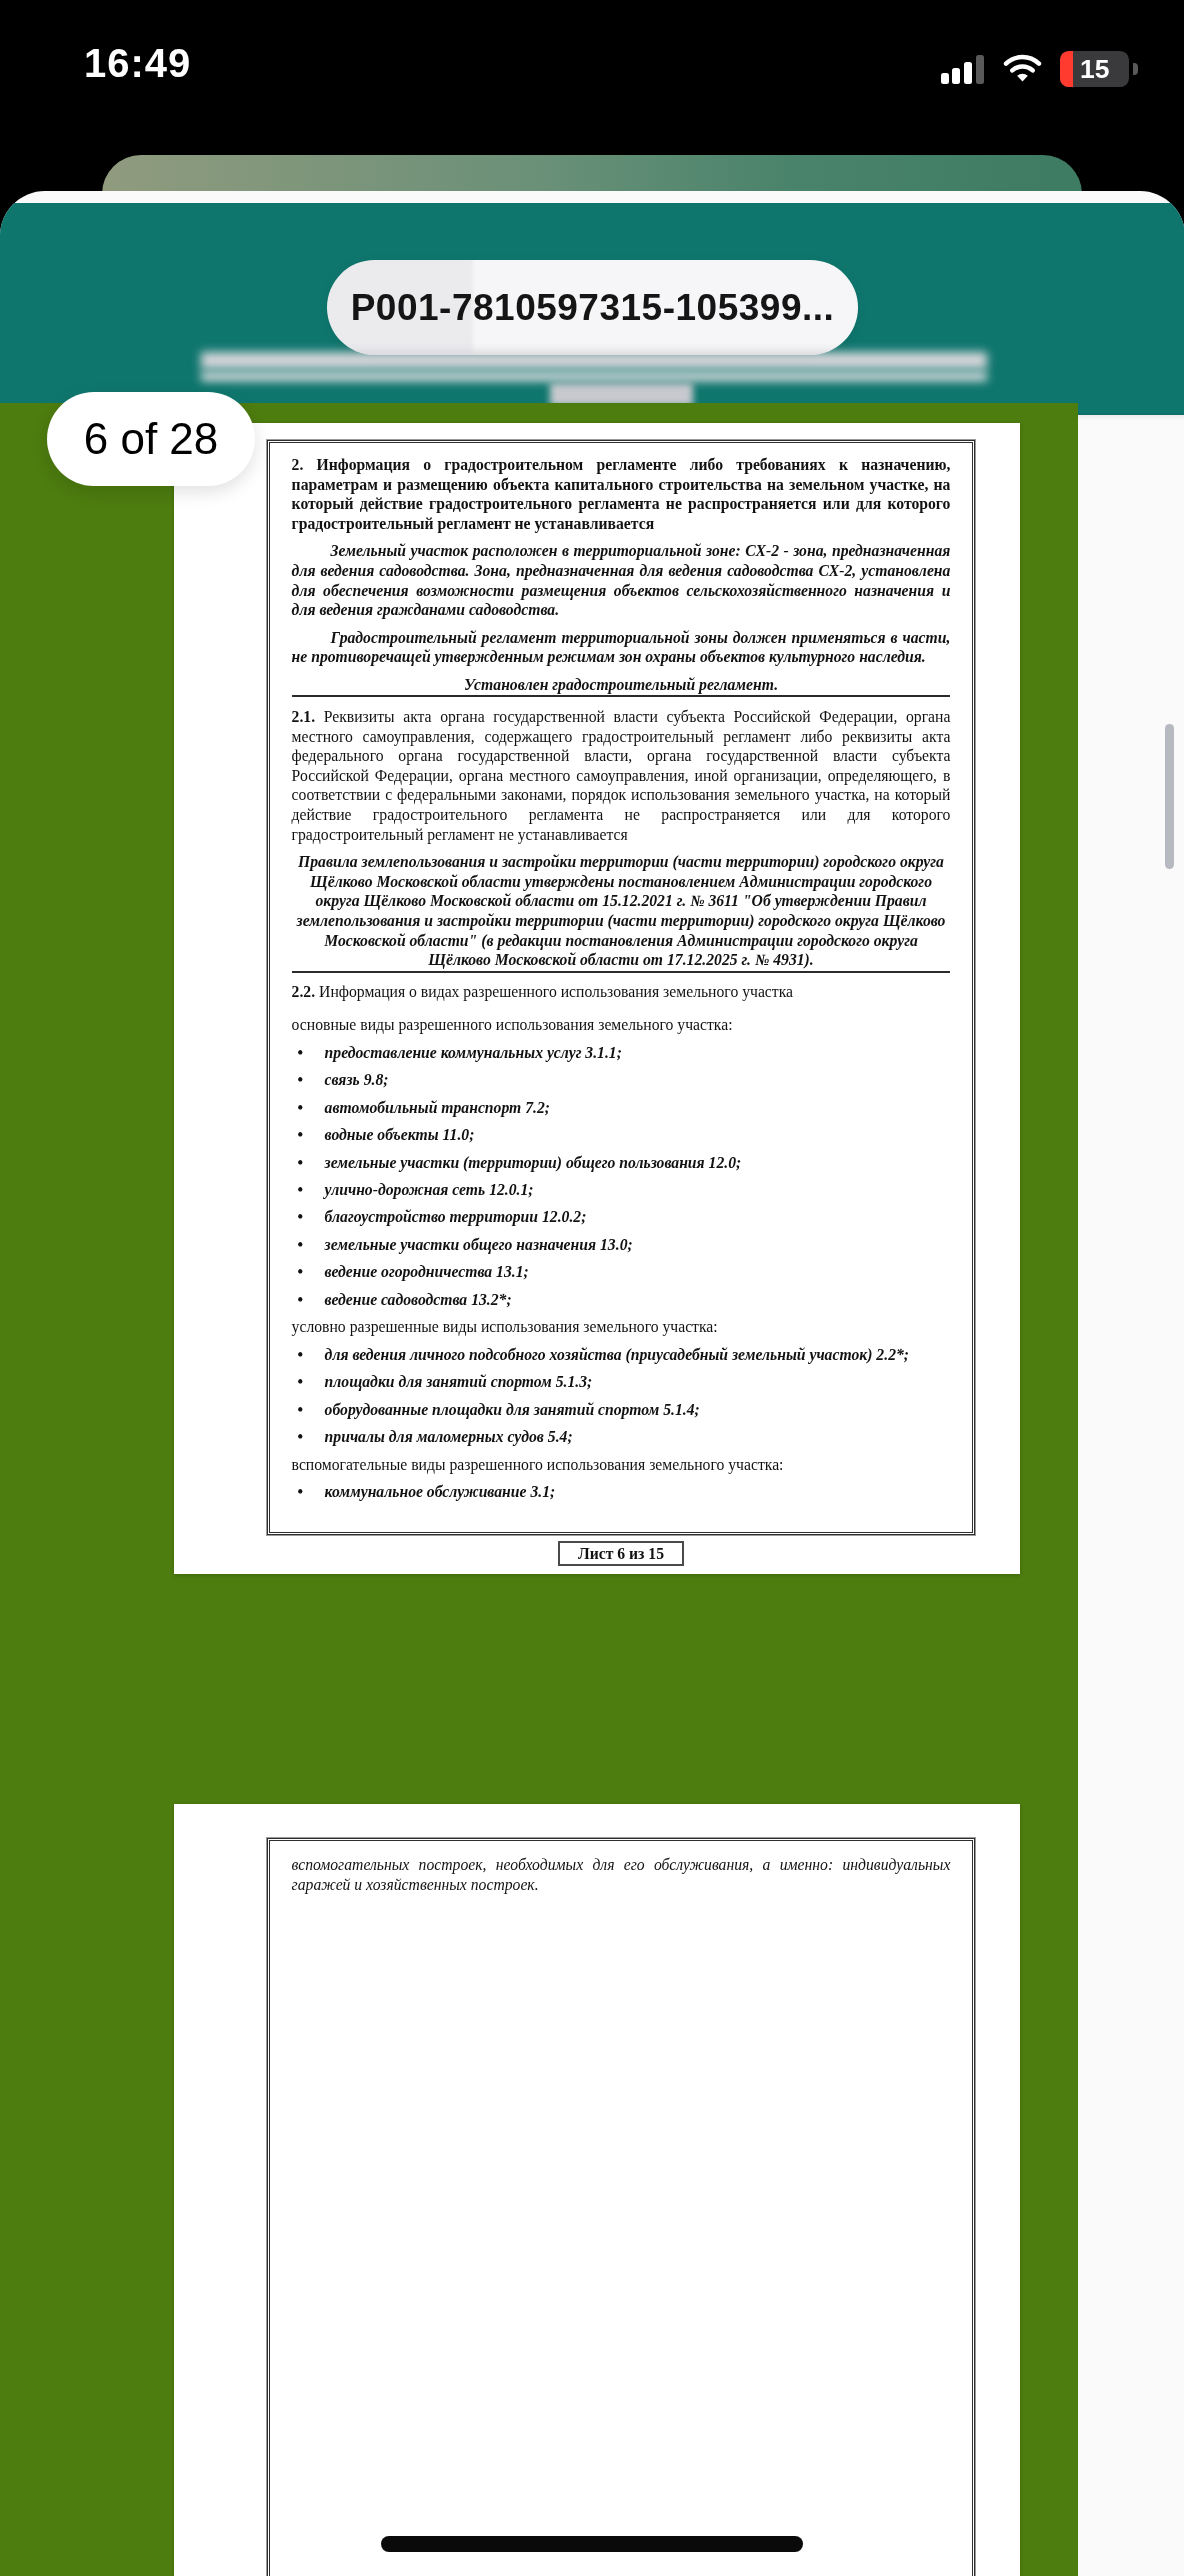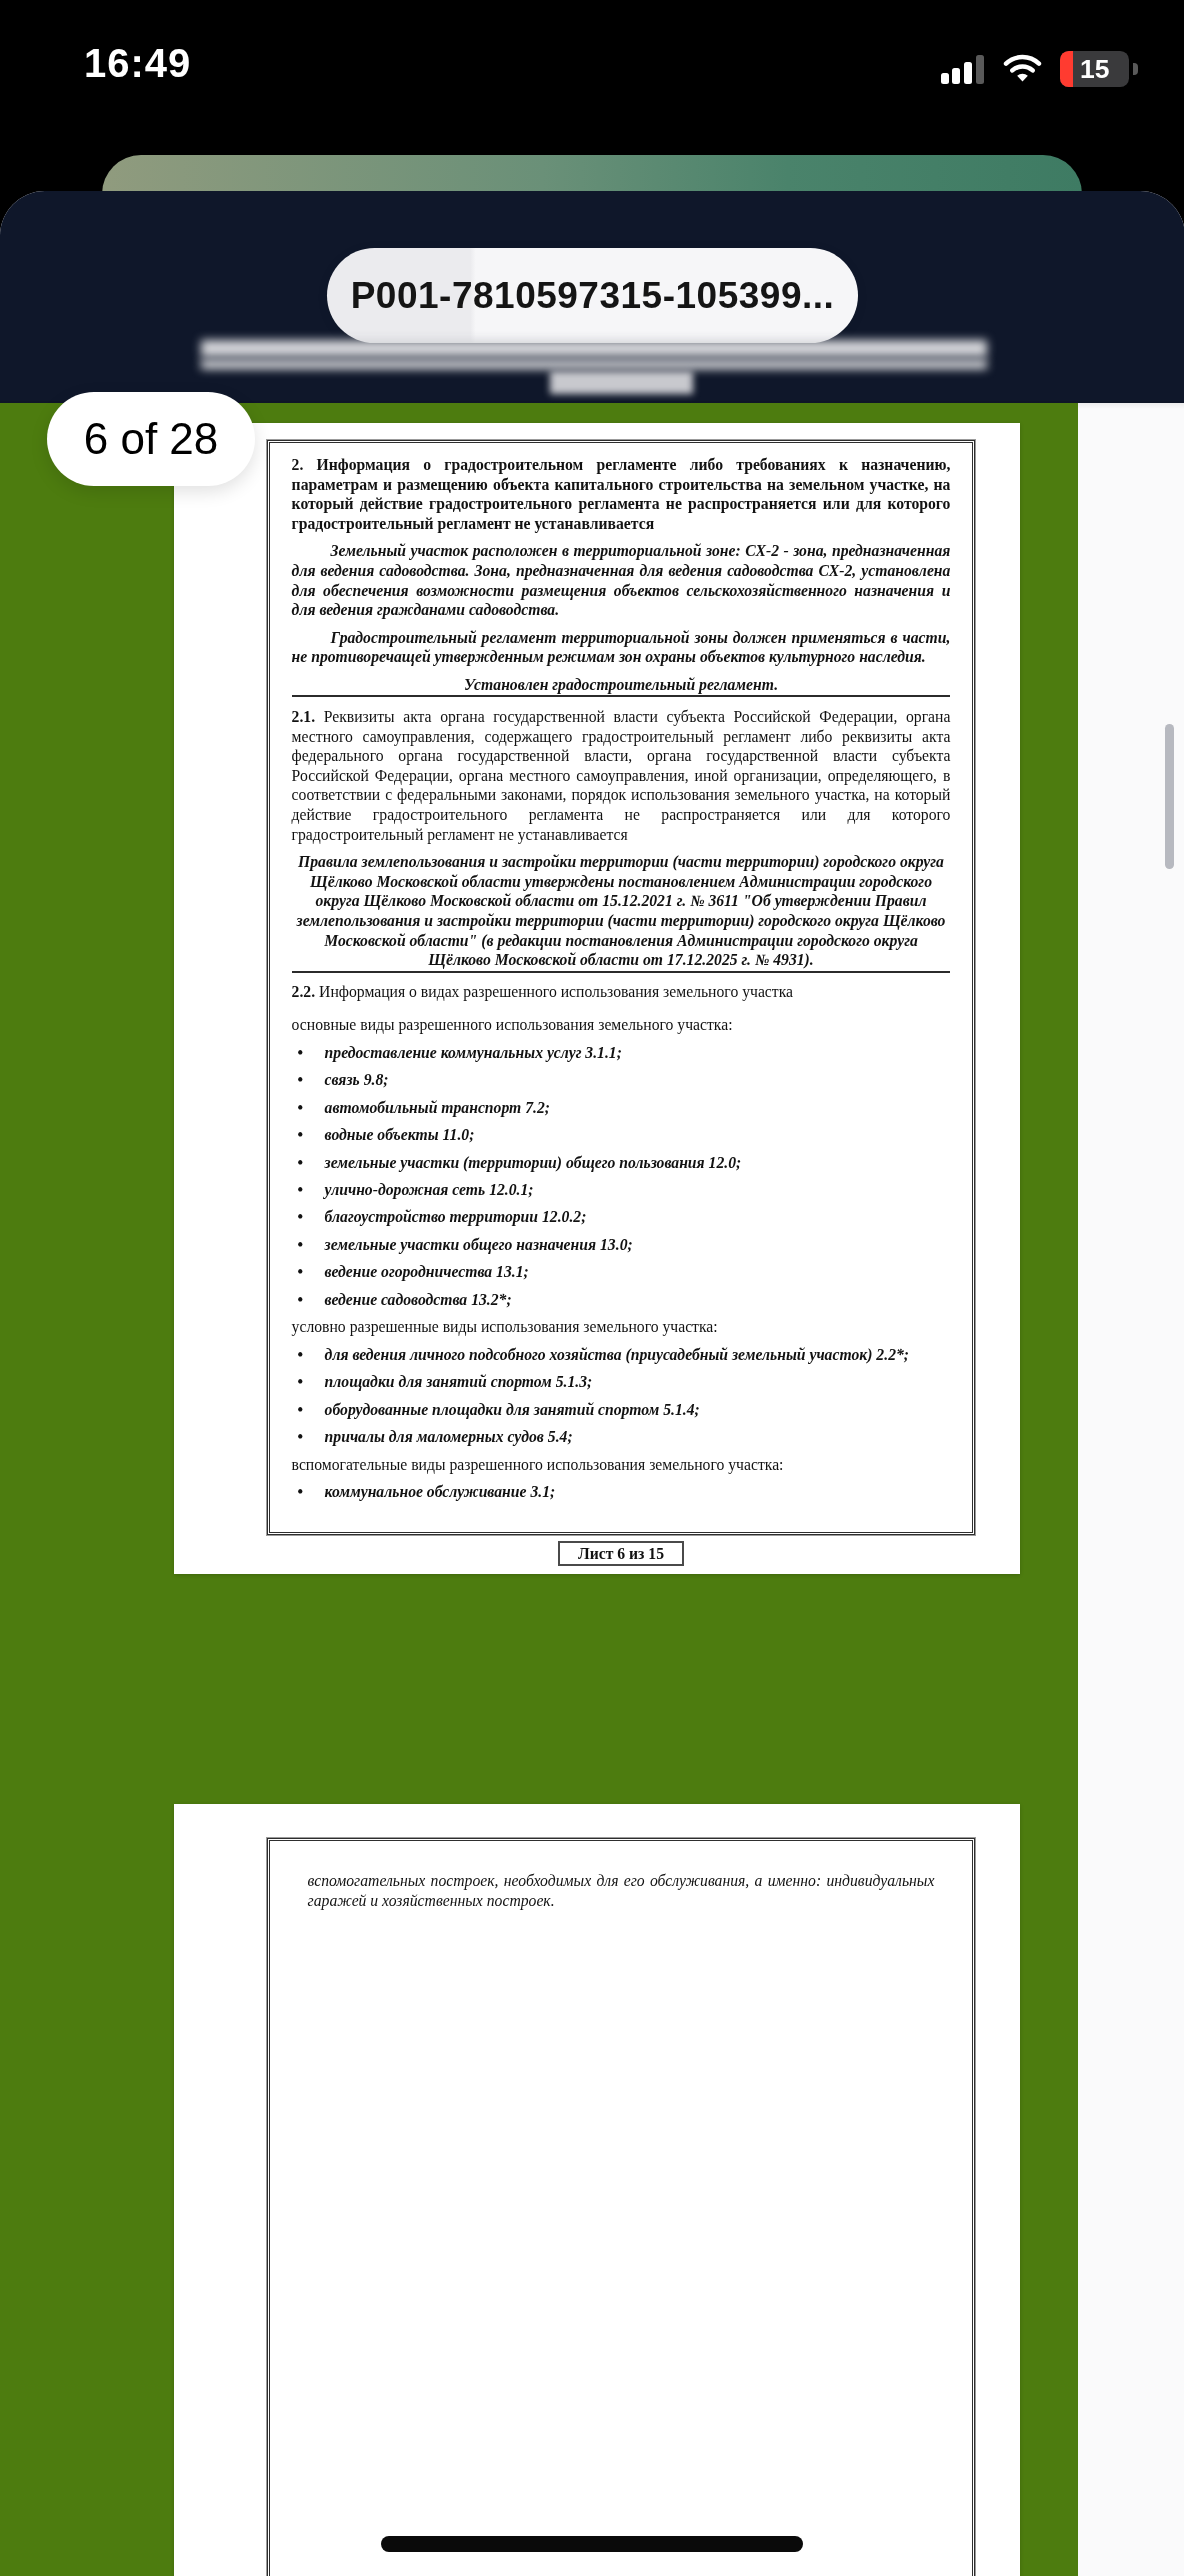--- a/index.html
+++ b/index.html
@@ -20,21 +20,21 @@
   .battery .fill{position:absolute;left:0;top:0;bottom:0;width:12.8px;background:#ff3b30;}
   .battery .pct{position:absolute;left:0;right:0;top:2.9px;text-align:center;font-size:26.5px;font-weight:700;color:#fff;}
   .battery-nub{width:4.9px;height:12.8px;border-radius:0 3.9px 3.9px 0;background:rgba(255,255,255,.35);margin-left:-13.8px;}
   
   .green-card{position:absolute;left:102px;top:155px;width:980px;height:88px;
     border-radius:39px 39px 0 0;
     background:linear-gradient(90deg,#909b7e 0%,#6a9078 45%,#4a836b 70%,#3e7b63 100%);}
   
   .sheet{position:absolute;left:0;top:191px;width:1185px;height:2385px;background:#fafafb;
     border-radius:45px 45px 0 0;overflow:hidden;}
-  .toolbar{position:absolute;left:0;top:0;width:1185px;height:212px;background:#0f172a;}
+  .toolbar{position:absolute;left:0;top:12px;width:1185px;height:212px;background:#0f766e;}
   .title-pill{position:absolute;left:327px;top:57px;width:531px;height:95px;border-radius:48px;
     background:linear-gradient(90deg,#ebebee 0%,#ebebee 27%,#f6f6f8 28%,#f6f6f8 100%);
     box-shadow:0 2px 11.8px rgba(0,0,0,.07);}
   .title-pill span{display:block;text-align:center;font-size:37px;line-height:95px;font-weight:600;color:#151515;letter-spacing:0.5px;}
   .blur-band1{position:absolute;left:201px;top:149px;width:786px;height:16.7px;background:#d4d5d9;filter:blur(4.9px);}
   .blur-band2{position:absolute;left:201px;top:169px;width:786px;height:8.8px;background:#dfe0e3;filter:blur(4.9px);}
   .blur-box{position:absolute;left:550px;top:180px;width:143px;height:22.6px;background:#c8c9ce;filter:blur(3.9px);}
   .toolbar-shadow{position:absolute;left:0;top:210px;width:1185px;height:7.9px;
     background:linear-gradient(180deg,rgba(0,0,0,.08),rgba(0,0,0,0));}
   .content{position:absolute;left:0;top:212px;width:1078px;height:2173px;background:#4d7c0f;}
@@ -58,21 +58,21 @@
   .bi{font-weight:bold;font-style:italic;}
   .ind{text-indent:39px;}
   .center{text-align:center;font-style:italic;}
   .hr{border:none;border-top:2px solid #2b2b2b;margin:1px 0 9.8px 0;}
   .li{display:block;text-align:justify;margin:2px 0 2px 0;font-weight:bold;font-style:italic;}
   .blt{display:inline-block;width:33px;text-indent:5.9px;font-style:normal;}
   .vid-label{margin:3.9px 0 3.9px 0;}
   .sheet-footer{position:absolute;left:93px;top:1118px;width:708px;text-align:center;}
   .sheet-footer span{display:inline-block;border:2px solid #4a4a4a;padding:0 17.7px;
     font-family:"Liberation Serif",serif;font-size:15.7px;line-height:21.6px;font-weight:bold;color:#111;}
-  .p7-text{font-style:italic;text-align:justify;margin:16px;}
+  .p7-text{font-style:italic;text-align:justify;margin:0;}
   
   .scroll-thumb{position:absolute;left:1165px;top:533px;width:8.8px;height:145px;border-radius:4.4px;background:#b7b9c0;}
   .home-indicator{position:absolute;left:381px;top:2536px;width:422px;height:15.7px;border-radius:7.9px;background:#0a0a0a;z-index:9;}
 </style>
 </head>
 <body>
 
 <div class="status-bar">
   <div class="status-time">16:49</div>
   <div class="status-icons">

